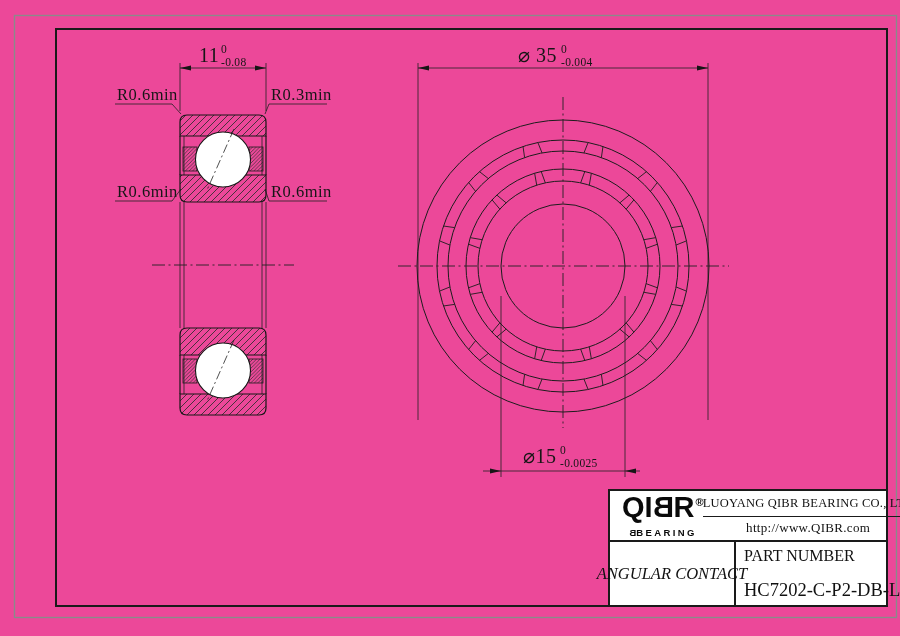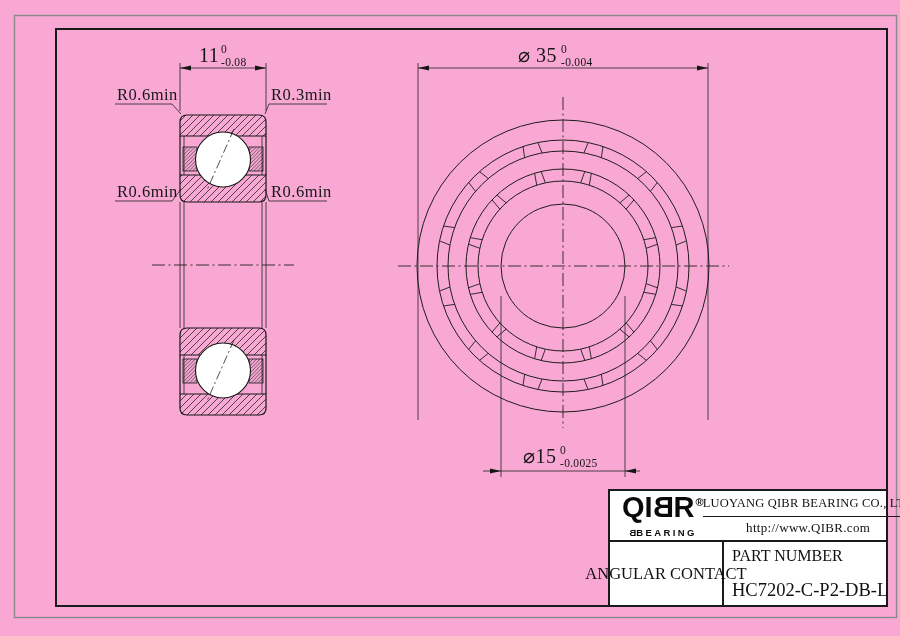--- a/index.html
+++ b/index.html
@@ -1,16 +1,16 @@
 <!DOCTYPE html>
 <html><head>
 <meta charset="utf-8">
 <style>
   html,body{margin:0;padding:0;background:#fff;}
-  .page{position:relative;width:900px;height:636px;background:#f9a8d4;overflow:hidden;
+  .page{position:relative;width:900px;height:636px;background:#ec4899;overflow:hidden;
         font-family:"Liberation Serif","DejaVu Serif",serif;color:#111;}
   .page svg{position:absolute;left:0;top:0;}
 
   
   text{fill:#161616;font-family:"Liberation Serif","DejaVu Serif",serif;letter-spacing:0.5px;}
   .dim-text{font-size:20px;}
   .tol-text{font-size:11.5px;letter-spacing:0.3px;}
   .r-label{font-size:16.5px;}
   .thin{stroke:#222;stroke-width:0.8;fill:none;}
   .outline{stroke:#161616;stroke-width:1.2;}
@@ -26,21 +26,21 @@
   .tb-row1{height:49px;border-bottom:2px solid #1a1a1a;display:flex;}
   .tb-logo{width:126px;display:flex;flex-direction:column;justify-content:center;padding-left:12px;box-sizing:border-box;}
   .logo-main{font-family:"Liberation Sans","DejaVu Sans",sans-serif;font-weight:bold;font-size:29px;line-height:26px;color:#0a0a0a;white-space:nowrap;}
   .flipx{display:inline-block;transform:scaleX(-1);}
   .logo-reg{font-size:11px;position:relative;top:-11px;left:1px;font-weight:bold;}
   .logo-sub{font-family:"Liberation Sans","DejaVu Sans",sans-serif;font-weight:bold;font-size:9.5px;letter-spacing:2.4px;color:#0a0a0a;margin-left:5px;margin-top:1px;white-space:nowrap;}
   .tb-co{flex:1;display:flex;flex-direction:column;}
   .tb-co-name{flex:1.05;display:flex;align-items:center;justify-content:center;border-bottom:1.5px solid #1a1a1a;font-size:12.5px;white-space:nowrap;letter-spacing:0.2px;}
   .tb-co-url{flex:1;display:flex;align-items:center;justify-content:center;font-size:13px;letter-spacing:0.3px;}
   .tb-row2{flex:1;display:flex;}
-  .tb-product{width:114px;border-right:2px solid #1a1a1a;box-sizing:border-box;display:flex;flex-direction:column;align-items:center;justify-content:center;font-size:16.5px;line-height:25px;text-align:center;white-space:nowrap;}
+  .tb-product{width:126px;border-right:2px solid #1a1a1a;box-sizing:border-box;display:flex;flex-direction:column;align-items:center;justify-content:center;font-size:16.5px;line-height:25px;text-align:center;white-space:nowrap;font-style:italic;}
   .tb-part{flex:1;padding:5px 8px 4px 8px;display:flex;flex-direction:column;justify-content:space-between;}
   .pn-label{font-size:16px;white-space:nowrap;}
   .pn-value{font-size:18.5px;text-align:right;padding-right:4px;white-space:nowrap;}
 </style>
 </head>
 <body>
 
 <div class="page">
 
 <svg width="900" height="636" viewBox="0 0 900 636">

